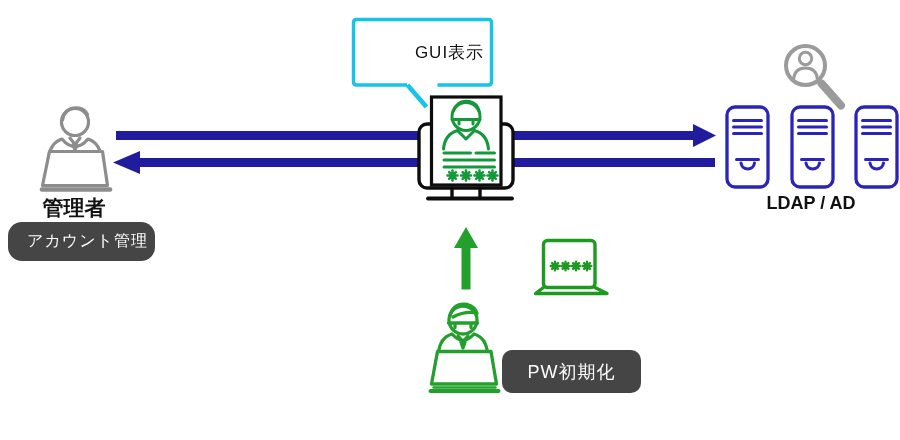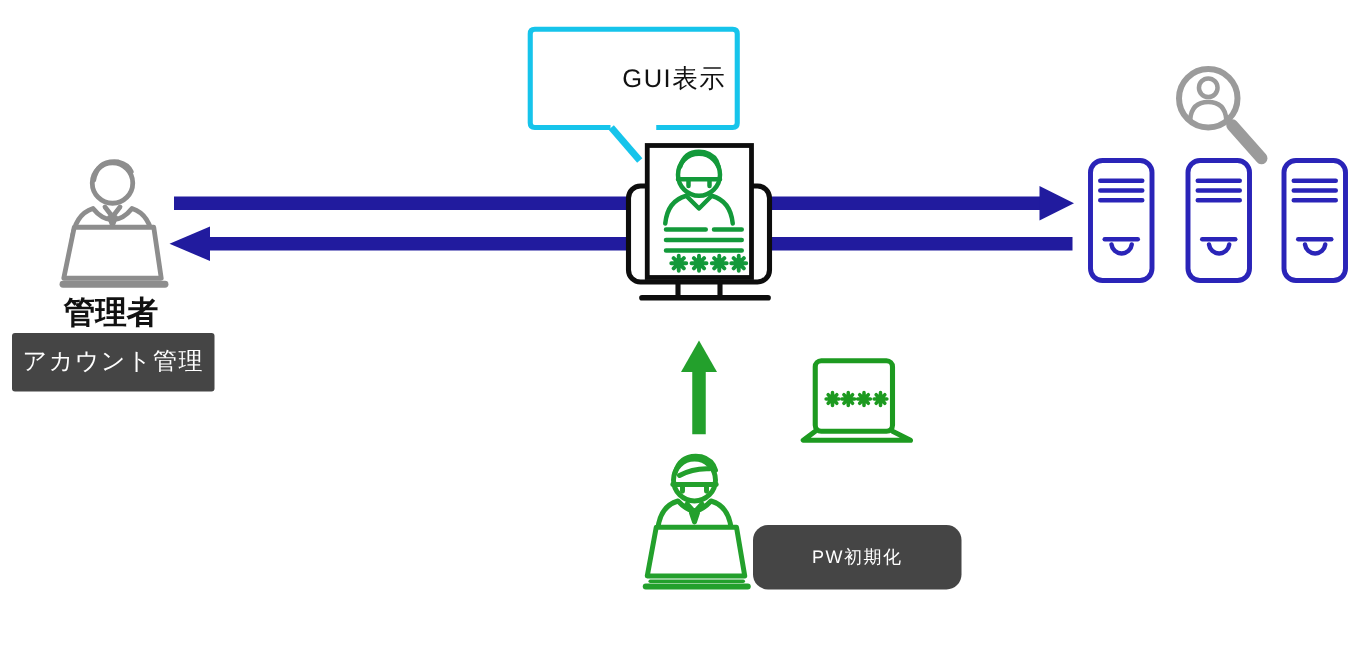--- a/index.html
+++ b/index.html
@@ -15,23 +15,23 @@
     font-size:17px;font-weight:500;letter-spacing:1px;padding-left:27px;
   }
   .admin-label{left:74px;top:194px;transform:translateX(-50%);font-size:21px;font-weight:700;}
   .ldap-label{left:811px;top:193px;transform:translateX(-50%);font-size:18px;font-weight:700;}
   .sysuser-label{left:468px;top:400px;transform:translateX(-50%);font-size:17px;font-weight:700;}
   .badge{
     position:absolute;background:#454545;color:#fff;
     display:flex;align-items:center;justify-content:center;
     letter-spacing:1px;
   }
-  .badge-account{left:8px;top:222px;width:135px;height:39px;border-radius:2px;font-size:16px;}
+  .badge-account{left:8px;top:222px;width:135px;height:39px;border-radius:14px;font-size:16px;padding-left:12px;}
   .badge-register{left:502px;top:298px;width:139px;height:42px;border-radius:10px;font-size:18px;}
-  .badge-pw{left:502px;top:350px;width:139px;height:43px;border-radius:10px;font-size:12px;}
+  .badge-pw{left:502px;top:350px;width:139px;height:43px;border-radius:10px;font-size:18px;}
 </style>
 </head>
 <body>
 
 <div class="canvas">
 
   <svg width="900" height="440" viewBox="0 0 900 440">
     <defs>
       <g id="star">
         <path d="M0,-5 V5 M-5,0 H5 M-3.4,-3.4 L3.4,3.4 M3.4,-3.4 L-3.4,3.4"></path>
@@ -129,17 +129,18 @@
       <path d="M430.5,391 H498.5" stroke-width="4"></path>
     </g>
   </svg>
 
   <div class="txt bubble-label">GUI表示</div>
 
   <div class="txt admin-label">管理者</div>
 
   <div class="badge badge-account">アカウント管理</div>
 
+  <div class="txt ldap-label">LDAP / AD</div>
 
 
   <div class="badge badge-pw">PW初期化</div>
 
 </div>
 
 </body></html>

